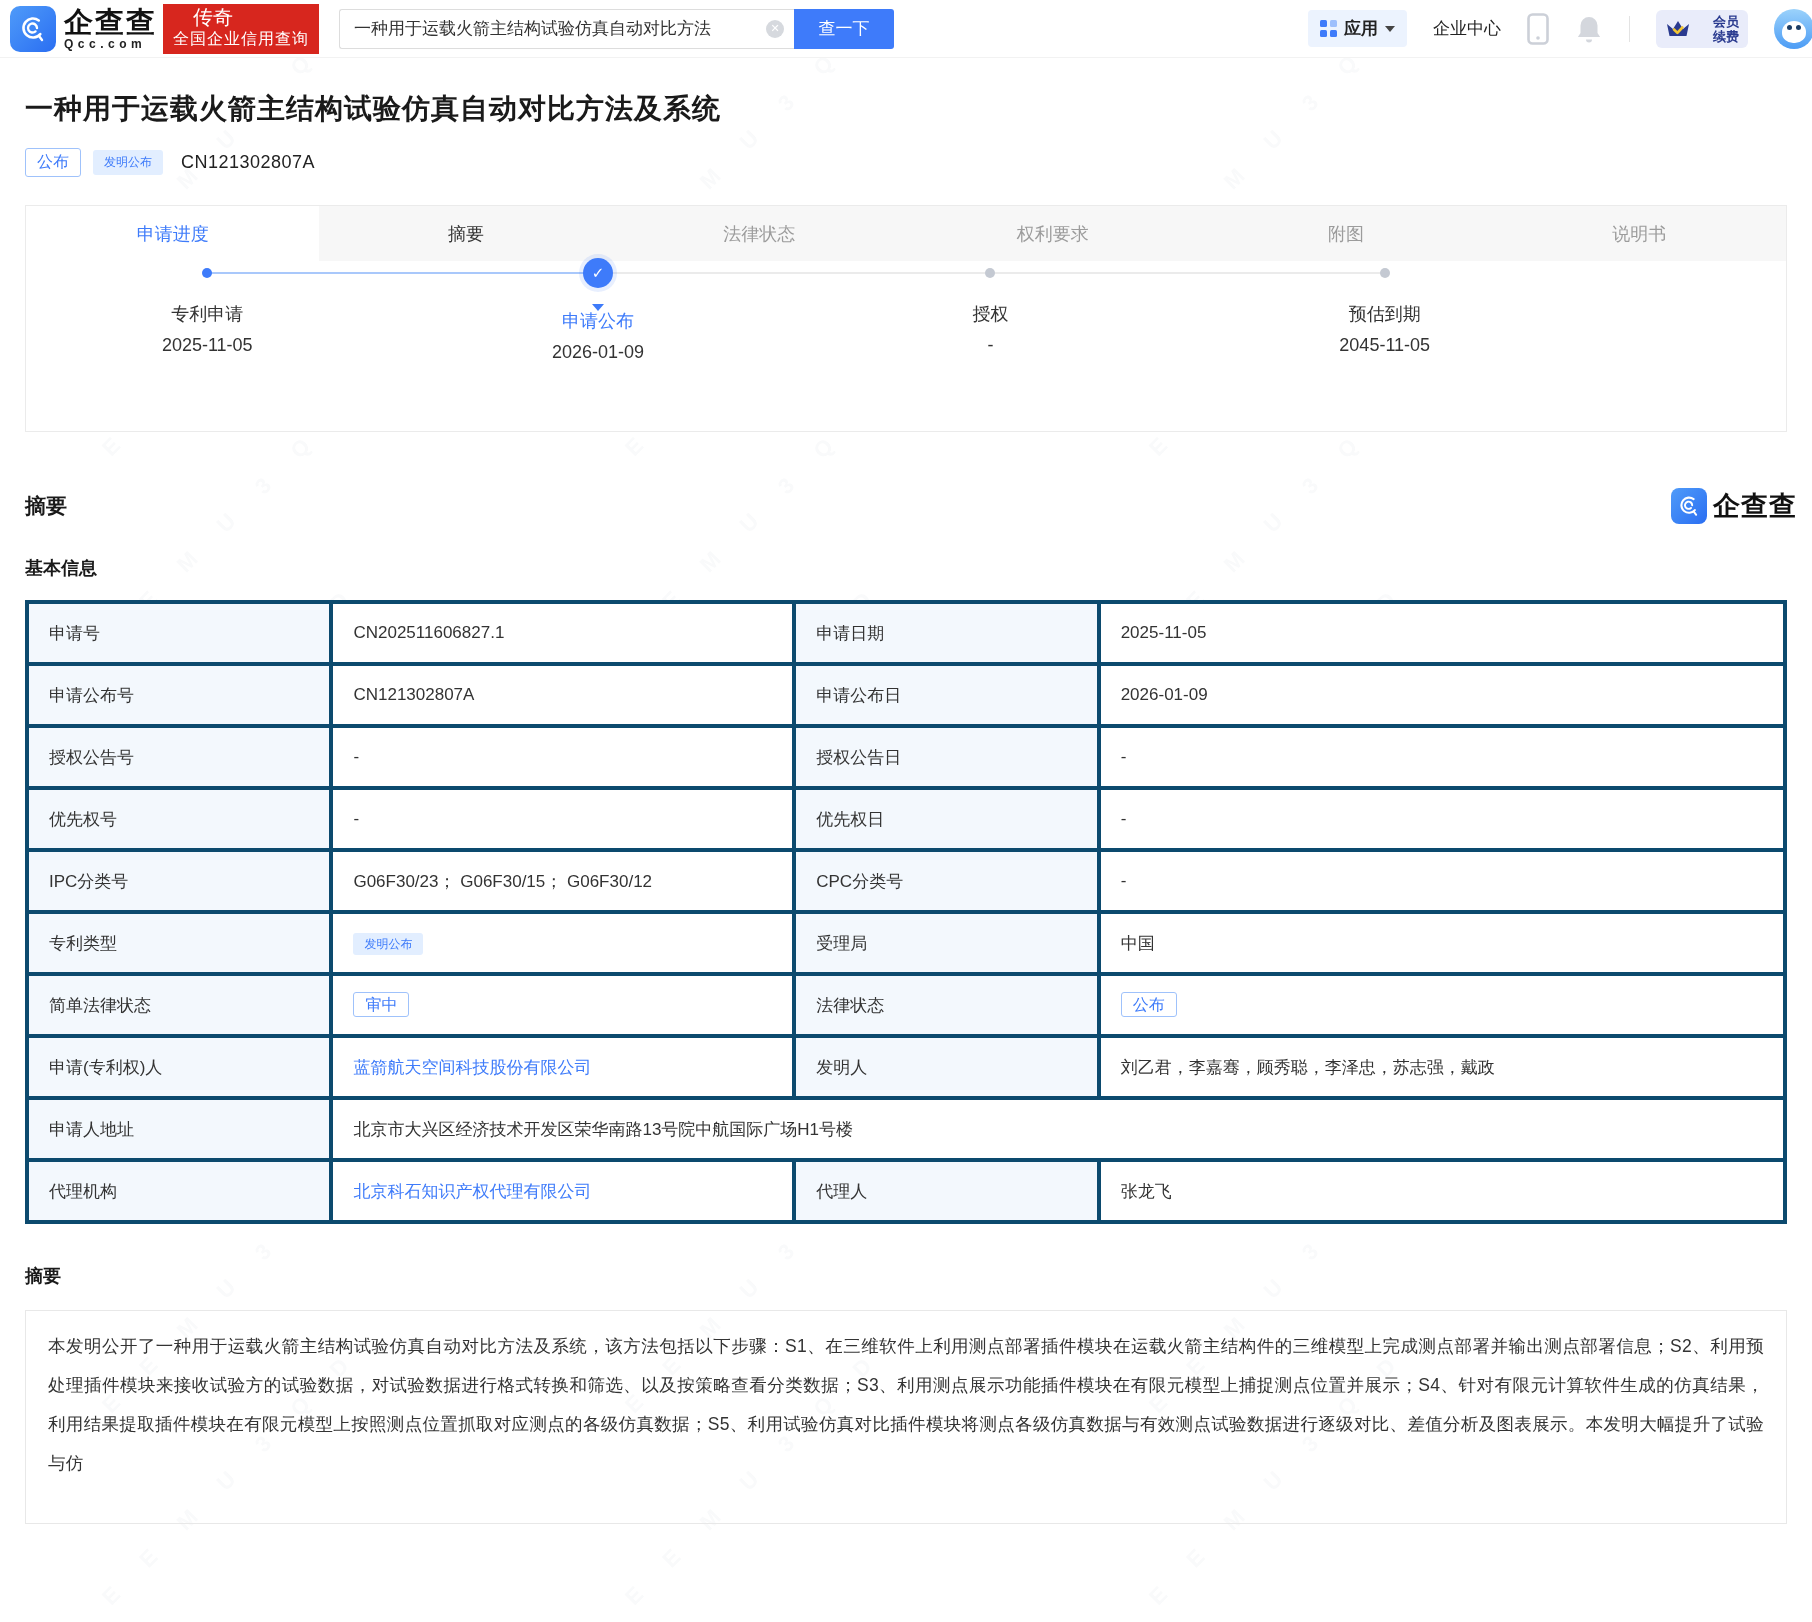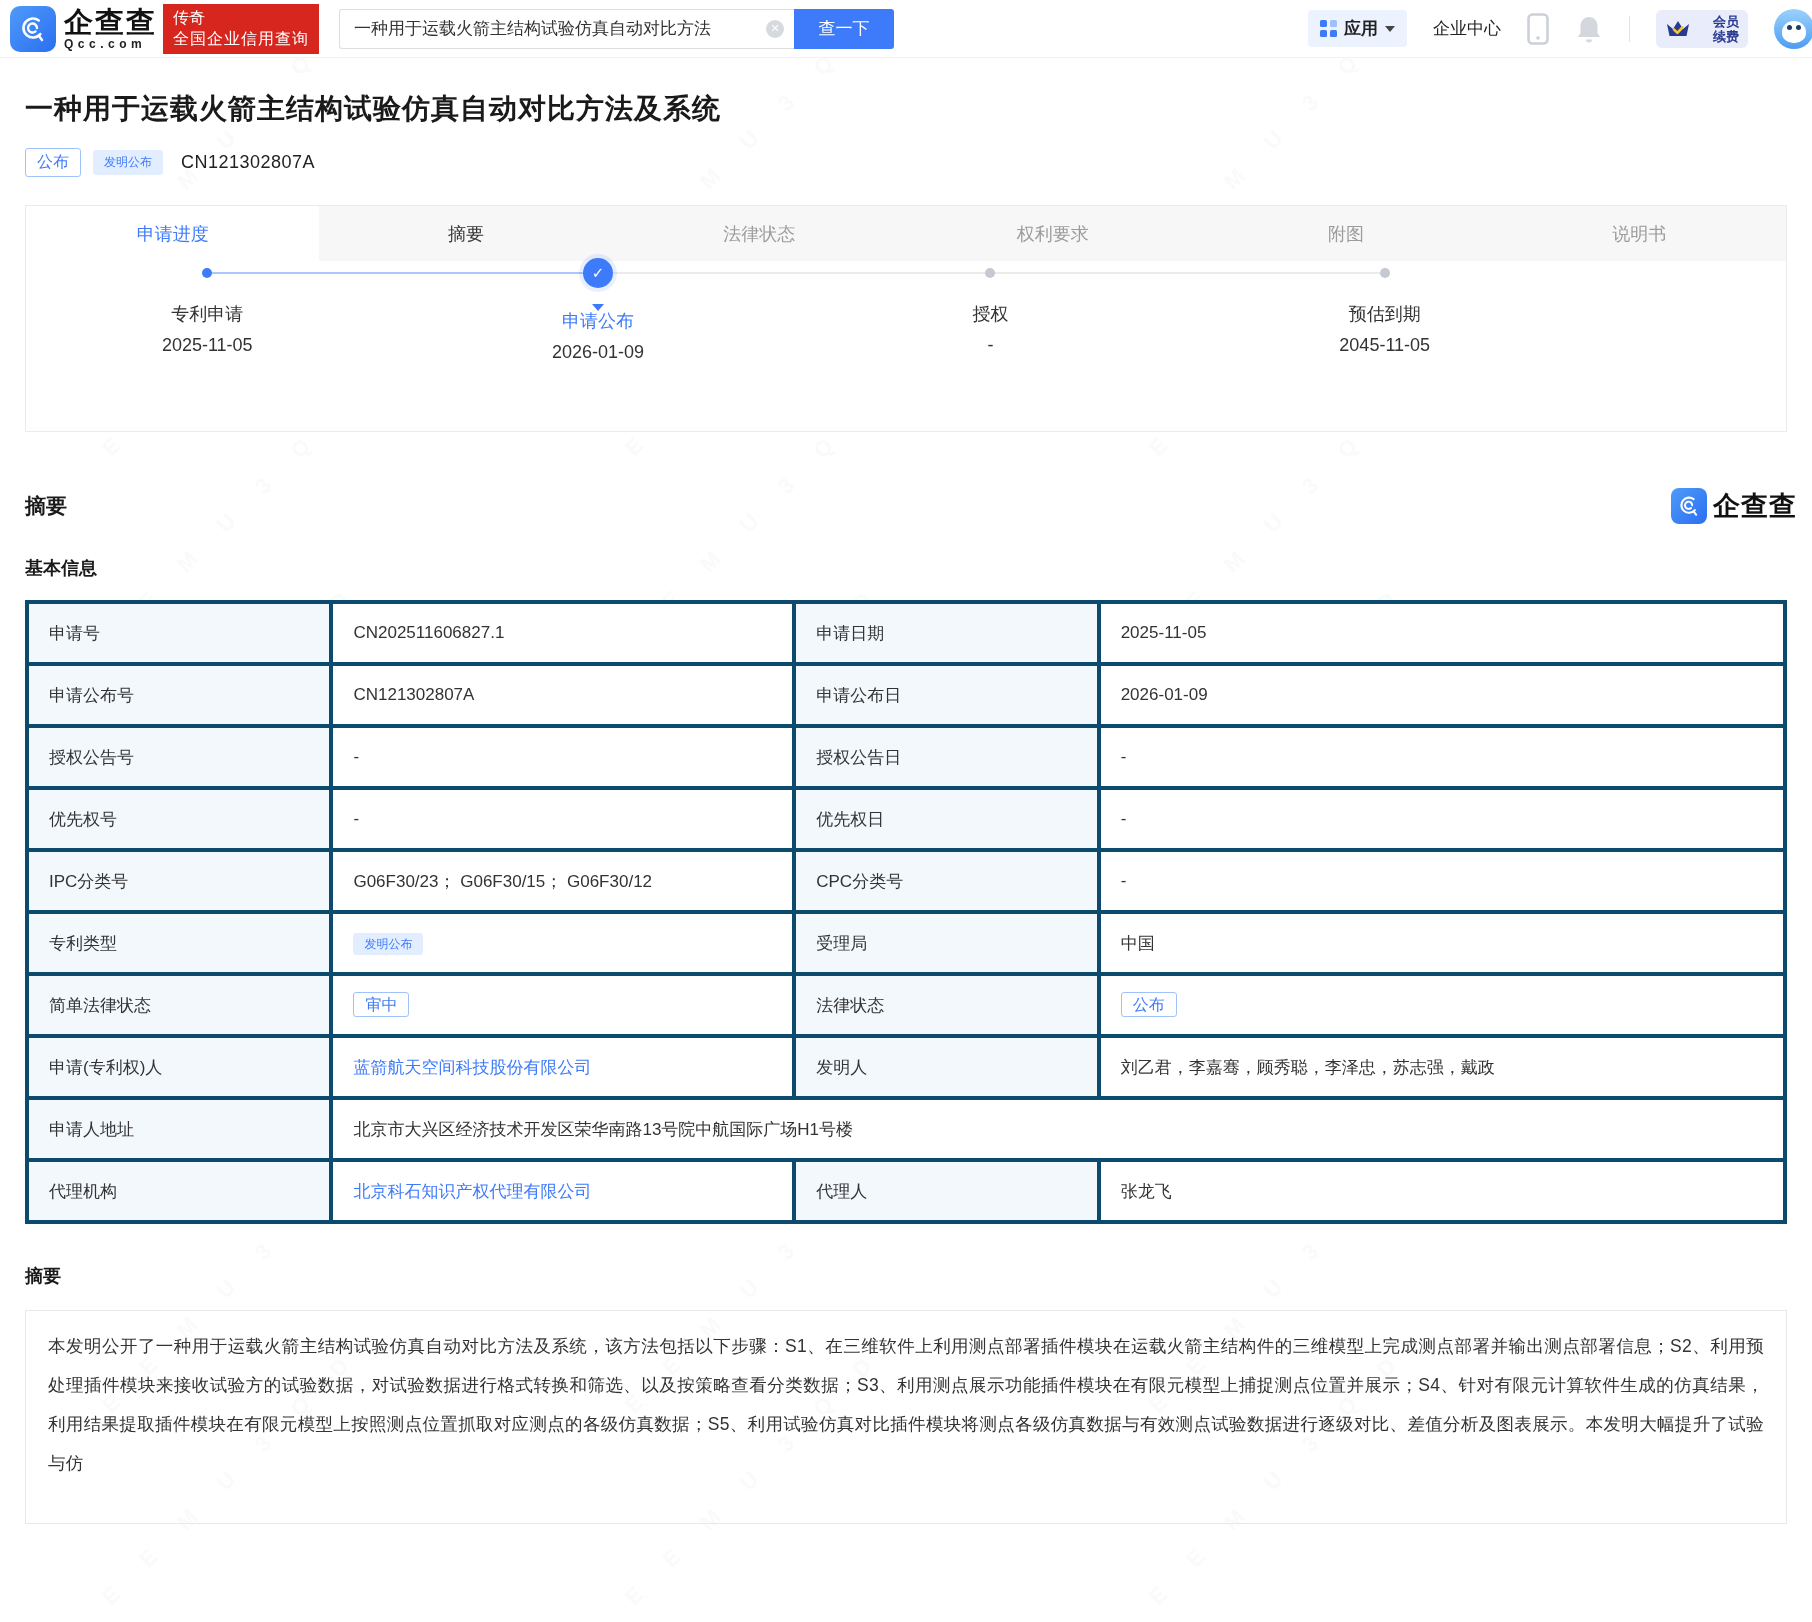--- a/index.html
+++ b/index.html
@@ -15,21 +15,21 @@
   .header { height:58px; display:flex; align-items:center; padding:0 14px 0 10px;
     background:#fff; border-bottom:1px solid #f2f2f2; }
   .logo-wrap { display:flex; align-items:stretch; }
   .logo-icon { width:46px; height:46px; border-radius:10px; align-self:center;
     background:linear-gradient(135deg,#4f9bf9,#2a6ef2); display:flex; align-items:center; justify-content:center; }
   .brand-block { margin-left:8px; display:flex; flex-direction:column; justify-content:center; }
   .brand-cn { font-size:29px; font-weight:bold; color:#111; line-height:30px; letter-spacing:2px;}
   .brand-en { font-size:12px; font-weight:bold; color:#222; letter-spacing:4.5px; line-height:14px; }
   .promo { margin-left:6px; align-self:center; background:#d7261e; color:#fff; padding:3px 10px 5px 10px; height:50px;
     display:flex; flex-direction:column; justify-content:center; }
-  .promo-l1 { font-size:16px; line-height:21px; }
+  .promo-l1 { font-size:20px; line-height:21px;margin-left:20px; }
   .promo-l2 { font-size:16px; line-height:21px; letter-spacing:1px; }
   .search-wrap { display:flex; align-items:center; margin-left:20px; }
   .search-box { position:relative; }
   .search-input { width:455px; height:40px; border:1px solid #ddd; border-right:none; border-radius:3px 0 0 3px;
     padding:0 36px 0 14px; font-size:17px; color:#333; outline:none; text-overflow:ellipsis; white-space:nowrap; overflow:hidden;
     font-family:"Liberation Sans","DejaVu Sans",sans-serif;}
   .clear-btn { position:absolute; right:10px; top:11px; width:18px; height:18px; border-radius:50%;
     background:#d6d9de; color:#fff; font-size:11px; display:flex; align-items:center; justify-content:center; cursor:pointer; }
   .search-btn { height:40px; width:100px; background:#3e7bfa; color:#fff; border:none; font-size:17px;
     border-radius:0 3px 3px 0; cursor:pointer; font-family:inherit; }

